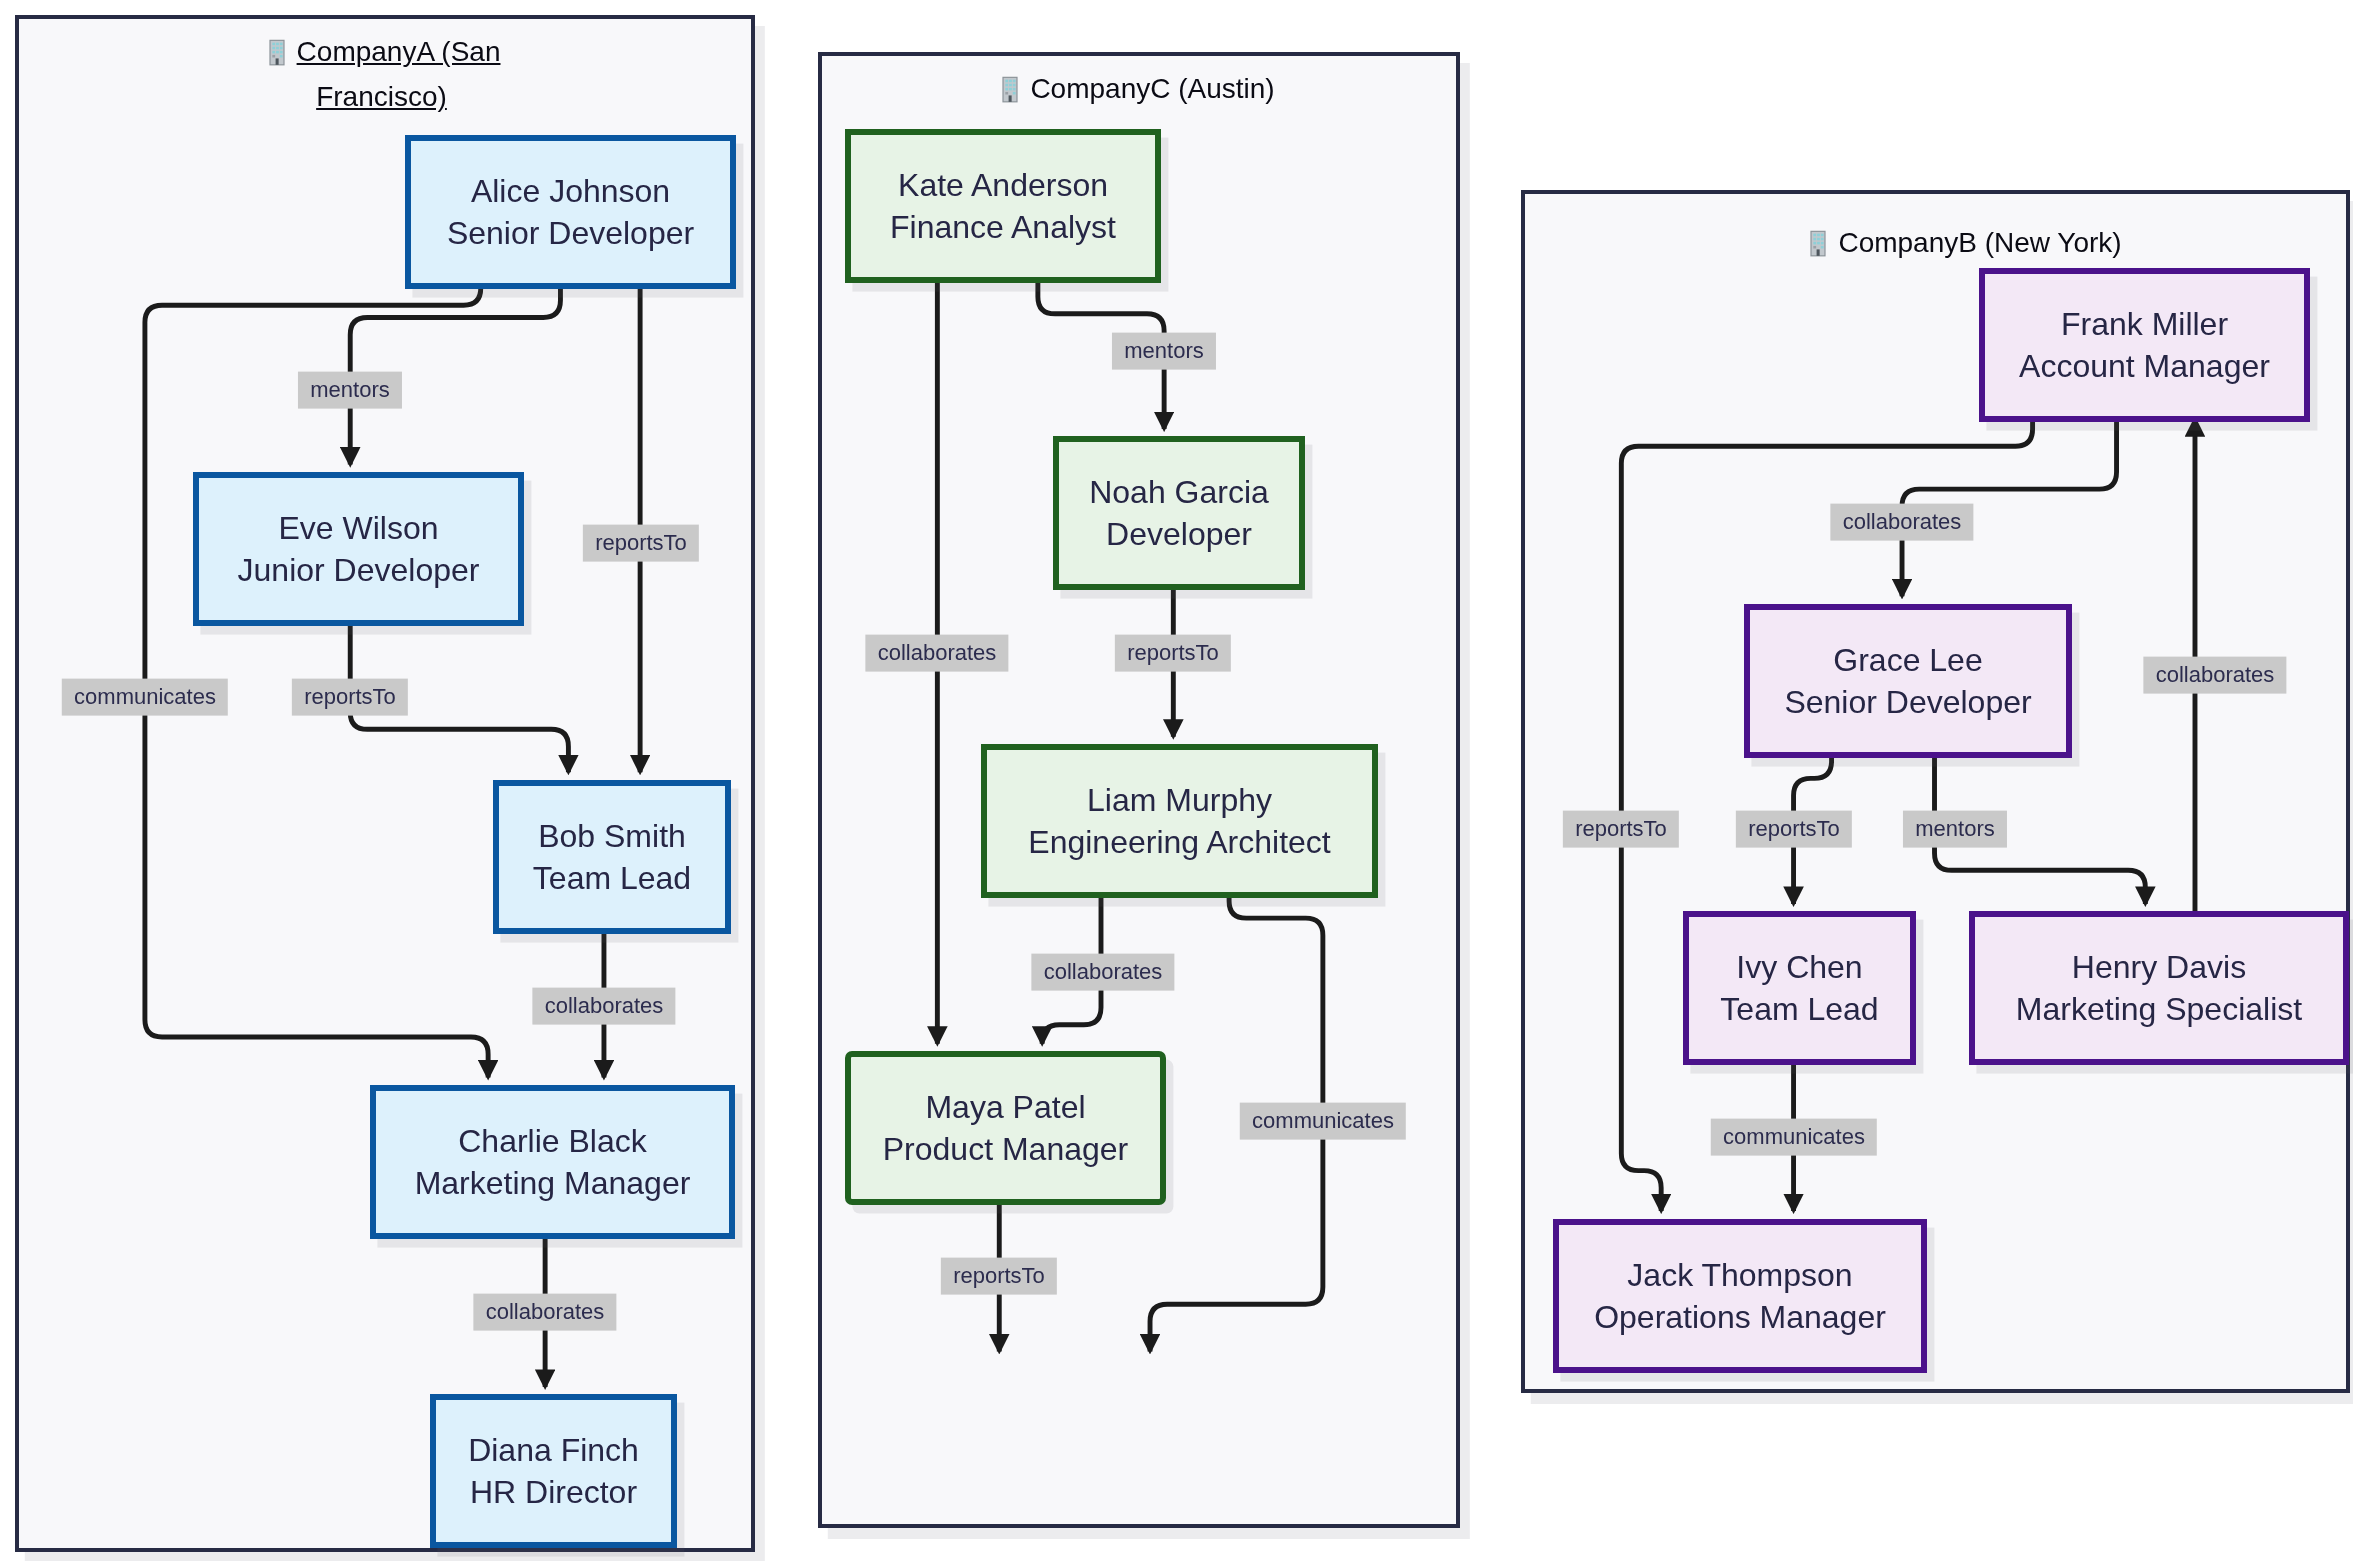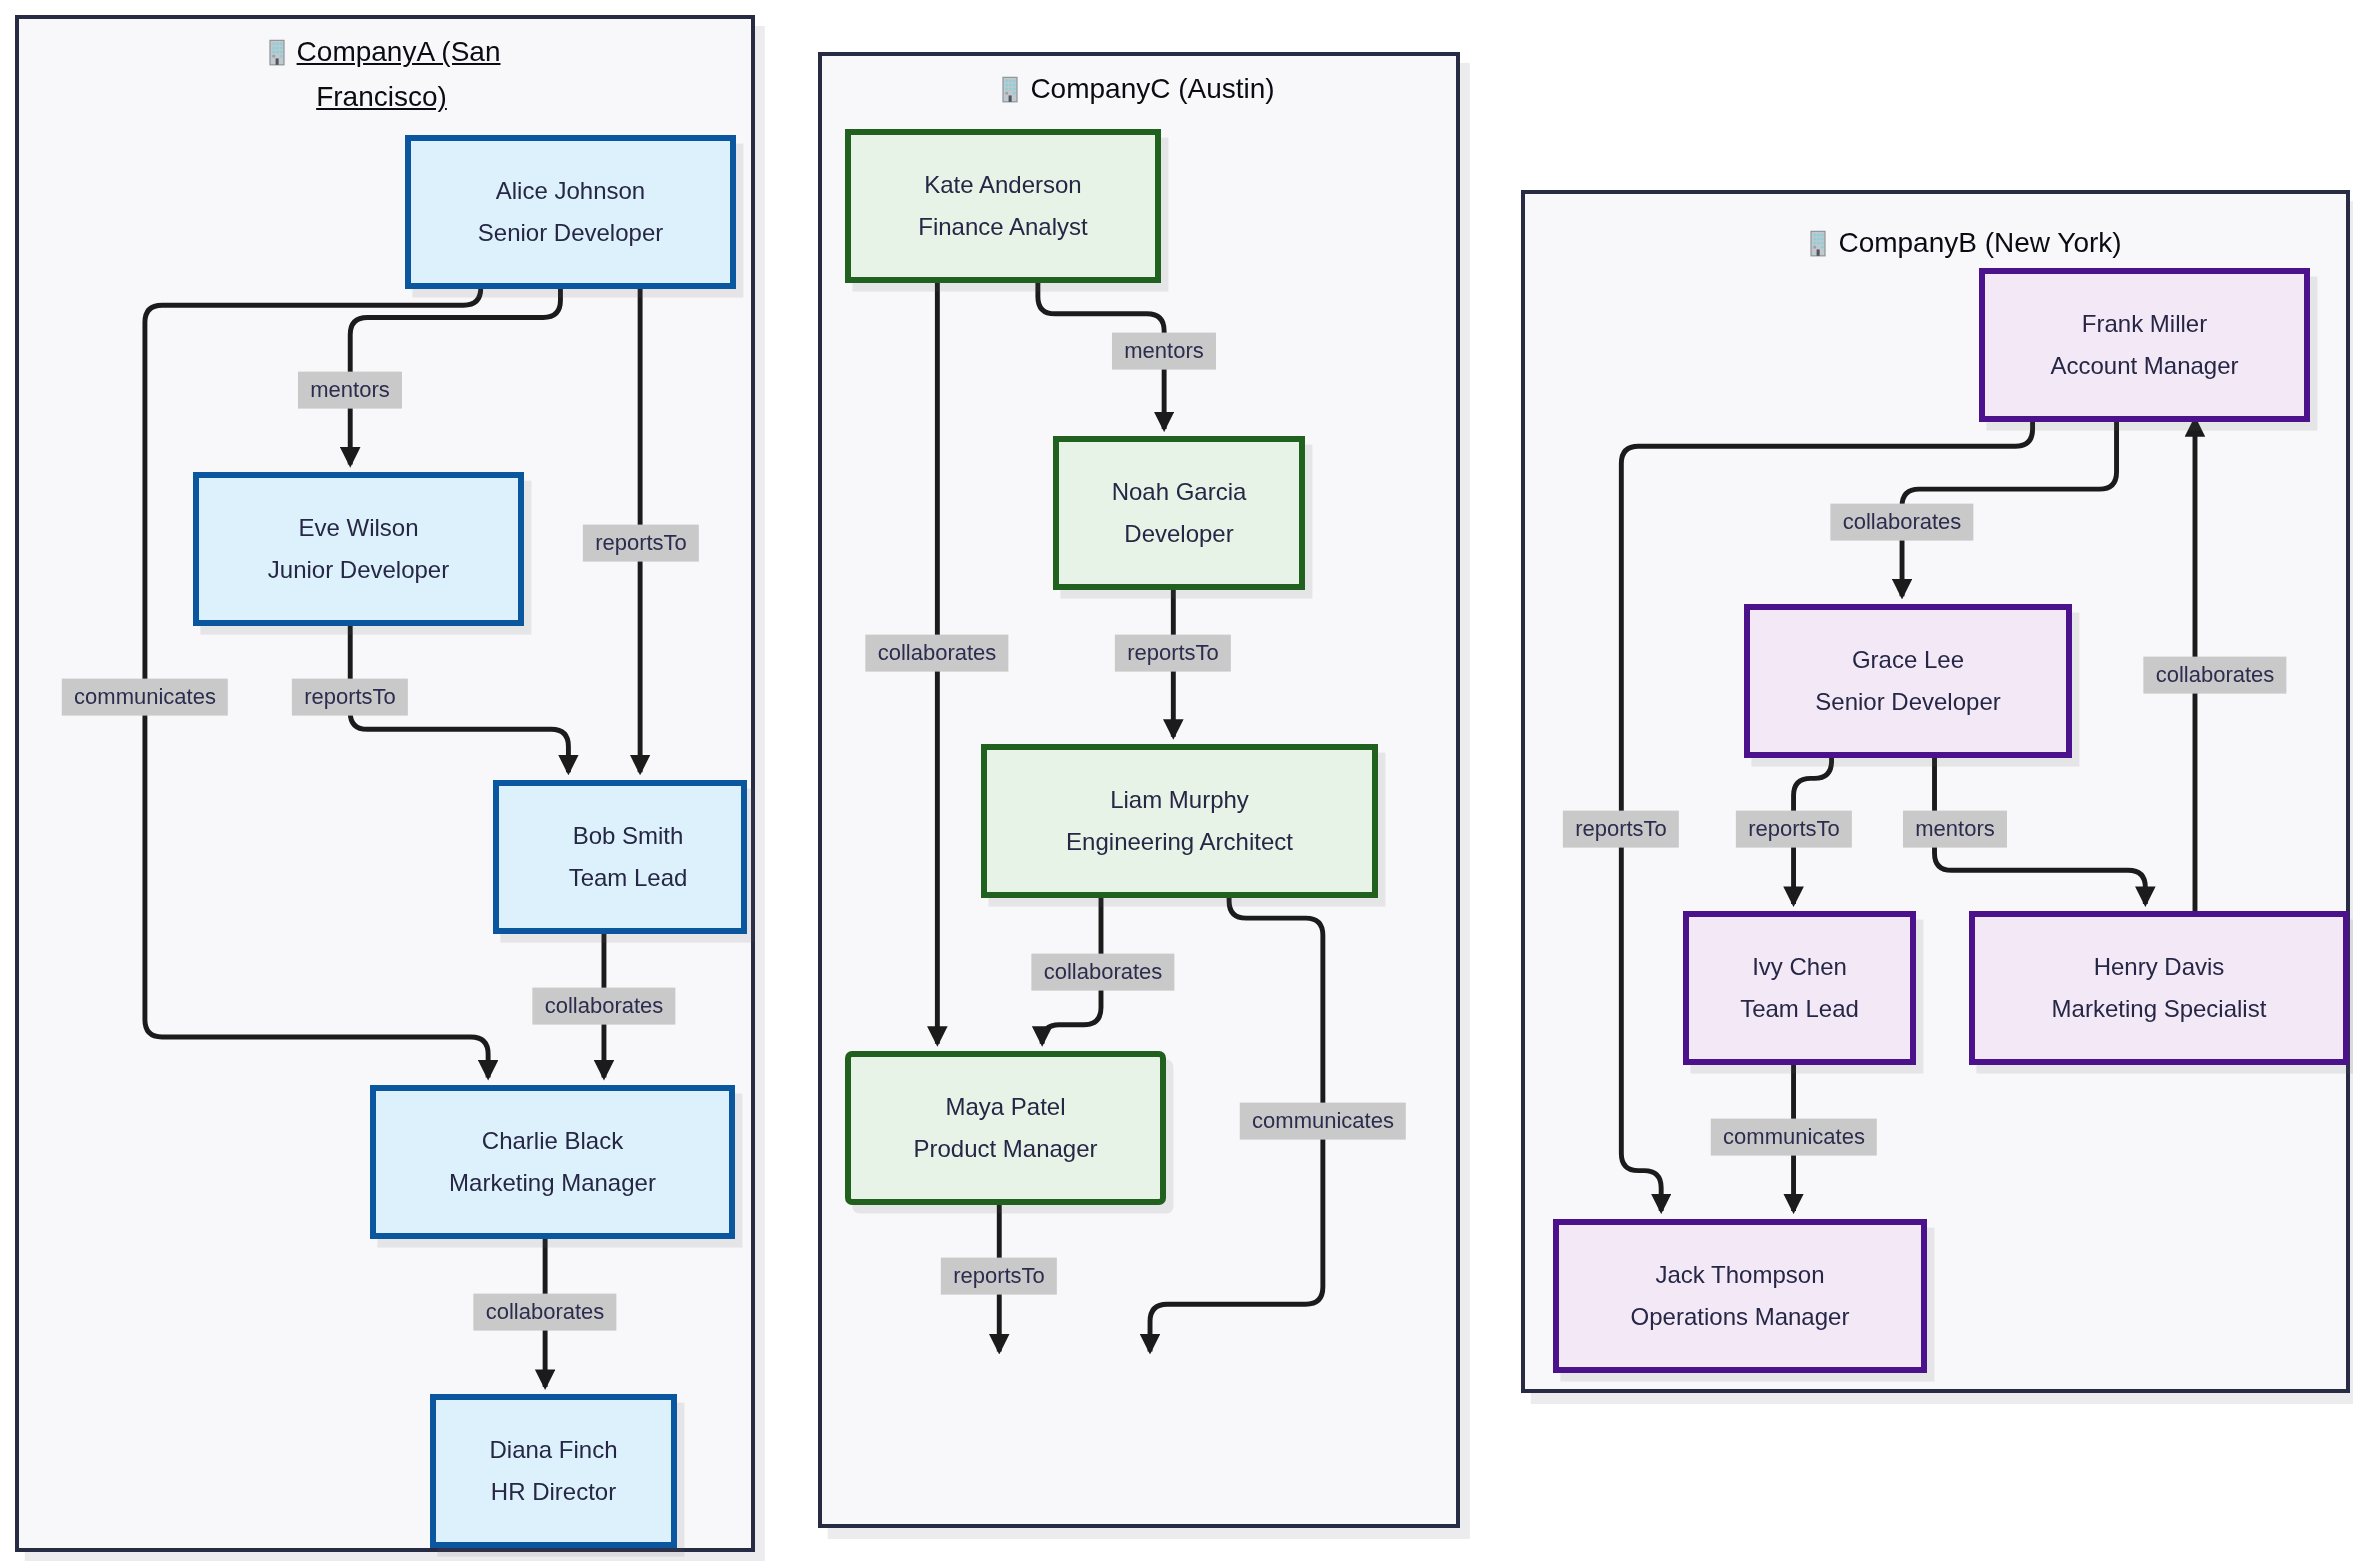--- a/index.html
+++ b/index.html
@@ -4,21 +4,21 @@
 <style>
   html,body{margin:0;padding:0;background:#ffffff;font-family:"Liberation Sans",sans-serif;}
   .stage{position:relative;width:2354px;height:1561px;background:#ffffff;overflow:hidden;}
   .company{position:absolute;background:#f8f8fa;border:4.9px solid #272b44;box-shadow:9.8px 11px 0 #ececee;z-index:1;}
   .company-title{position:absolute;z-index:3;text-align:center;font-size:28px;color:#0b0b14;line-height:1.45;}
   .company-title .txt-wrap{display:inline;}
   .bicon{display:inline-block;vertical-align:-4.9px;margin-right:6.1px;}
   svg.edges{position:absolute;left:0;top:0;z-index:2;pointer-events:none;}
   .edge{fill:none;stroke:#1b1b1b;stroke-width:8;}
   .person{position:absolute;z-index:3;display:flex;flex-direction:column;justify-content:center;
-          font-size:24px;line-height:42px;color:#262645;text-align:center;
+          font-size:32px;line-height:42px;color:#262645;text-align:center;
           box-shadow:7.4px 8.6px 0 rgba(100,100,110,.12);}
   .theme-a{background:#ddf1fc;border:6.1px solid #0a57a0;}
   .theme-c{background:#e7f3e6;border:6.1px solid #20611f;}
   .theme-b{background:#f3e8f6;border:6.1px solid #4b128b;}
   .edge-label{position:absolute;z-index:4;transform:translate(-50%,-50%);background:#c9c9c9;color:#2c2c4e;
               font-size:22px;line-height:1.0;padding:7.4px 12.3px;white-space:nowrap;}
 </style>
 </head>
 <body>
 
@@ -122,21 +122,21 @@
   </svg>
 
   <div class="person theme-a" style="left:405px;top:135px;width:319px;height:142px;">
     <span>Alice Johnson</span>
     <span>Senior Developer</span>
   </div>
   <div class="person theme-a" style="left:193px;top:472px;width:319px;height:142px;">
     <span>Eve Wilson</span>
     <span>Junior Developer</span>
   </div>
-  <div class="person theme-a" style="left:493px;top:780px;width:226px;height:142px;padding-left:16px;">
+  <div class="person theme-a" style="left:493px;top:780px;width:226px;height:142px;">
     <span>Bob Smith</span>
     <span>Team Lead</span>
   </div>
   <div class="person theme-a" style="left:370px;top:1085px;width:353px;height:142px;">
     <span>Charlie Black</span>
     <span>Marketing Manager</span>
   </div>
   <div class="person theme-a" style="left:430px;top:1394px;width:235px;height:142px;">
     <span>Diana Finch</span>
     <span>HR Director</span>

